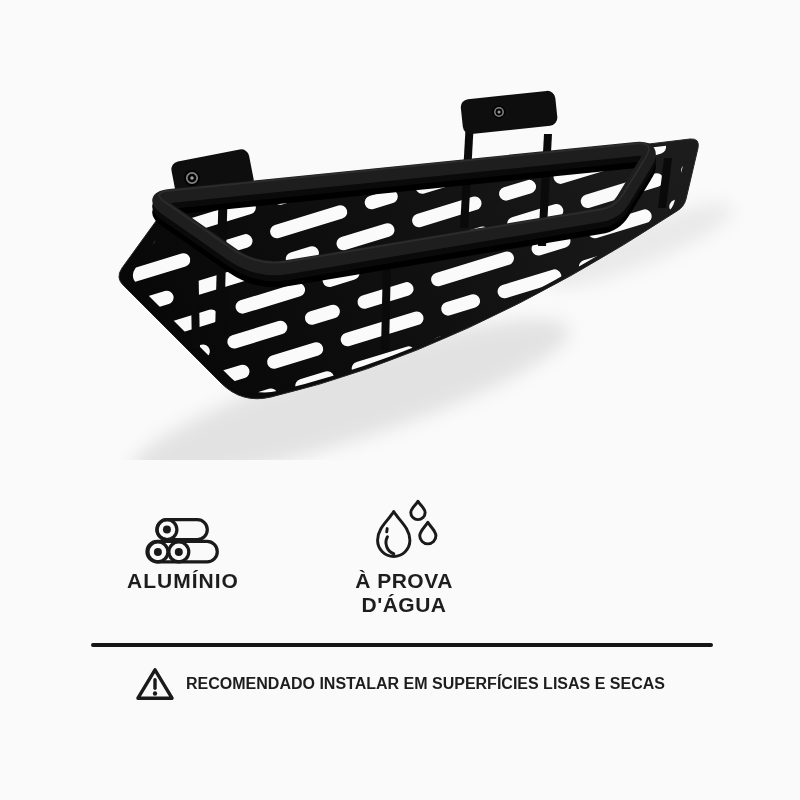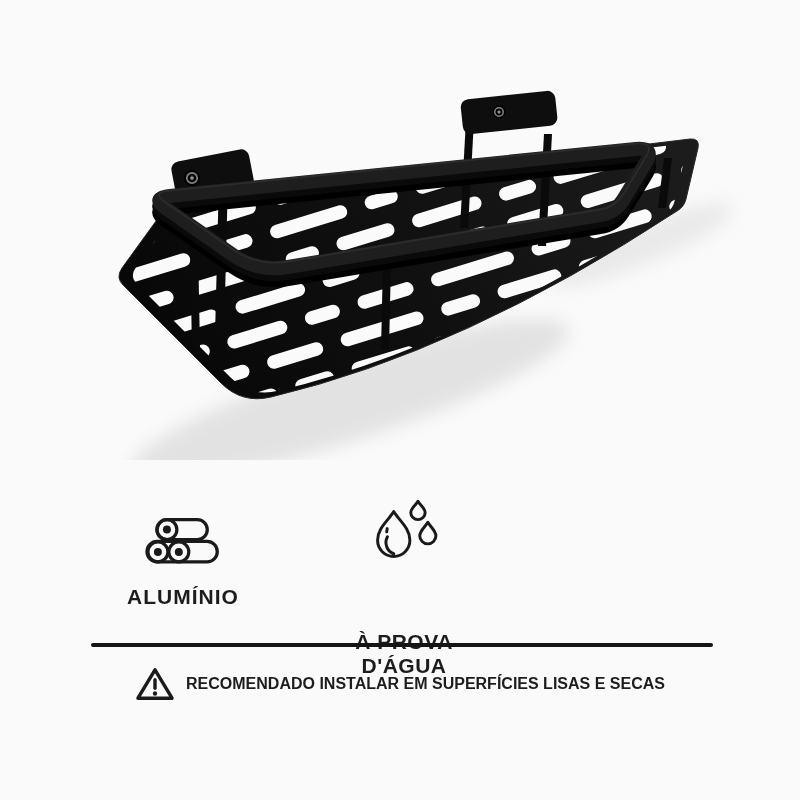--- a/index.html
+++ b/index.html
@@ -8,26 +8,26 @@
     background:#fafafa;
     font-family:"Liberation Sans","DejaVu Sans",sans-serif;
     overflow:hidden;
   }
   .stage{position:relative;width:800px;height:800px;}
   .product-svg{position:absolute;left:0;top:0;width:800px;height:460px;display:block;}
 
   .feature{position:absolute;top:497px;display:flex;flex-direction:column;align-items:center;}
   .feature .icon-box{height:72px;display:flex;align-items:flex-end;justify-content:center;}
   .feature .label{
-    margin-top:16px;font-weight:700;font-size:21px;letter-spacing:1px;
+    margin-top:0;font-weight:700;font-size:21px;letter-spacing:1px;
     color:#1d1d1d;text-align:center;line-height:1.12;max-width:180px;white-space:nowrap;
   }
   #feature-agua .label{max-width:125px;white-space:normal;letter-spacing:.5px;}
   #feature-aluminio{left:183px;transform:translateX(-50%);}
-  #feature-agua{left:404px;transform:translateX(-50%);gap:45px;}
+  #feature-agua{left:404px;transform:translateX(-50%);}
   #feature-organizador{left:620px;transform:translateX(-50%);}
 
   .divider{position:absolute;left:91px;top:643px;width:622px;height:4px;background:#151515;border-radius:2px;}
 
   .warning-row{position:absolute;left:0;top:662px;width:800px;height:44px;
     display:flex;align-items:center;justify-content:center;gap:11px;}
   .warning-text{font-weight:700;font-size:16px;color:#1d1d1d;white-space:nowrap;letter-spacing:0;}
 
   .icon-stroke{stroke:#1a1a1a;fill:none;stroke-linecap:round;stroke-linejoin:round;}
 </style>

